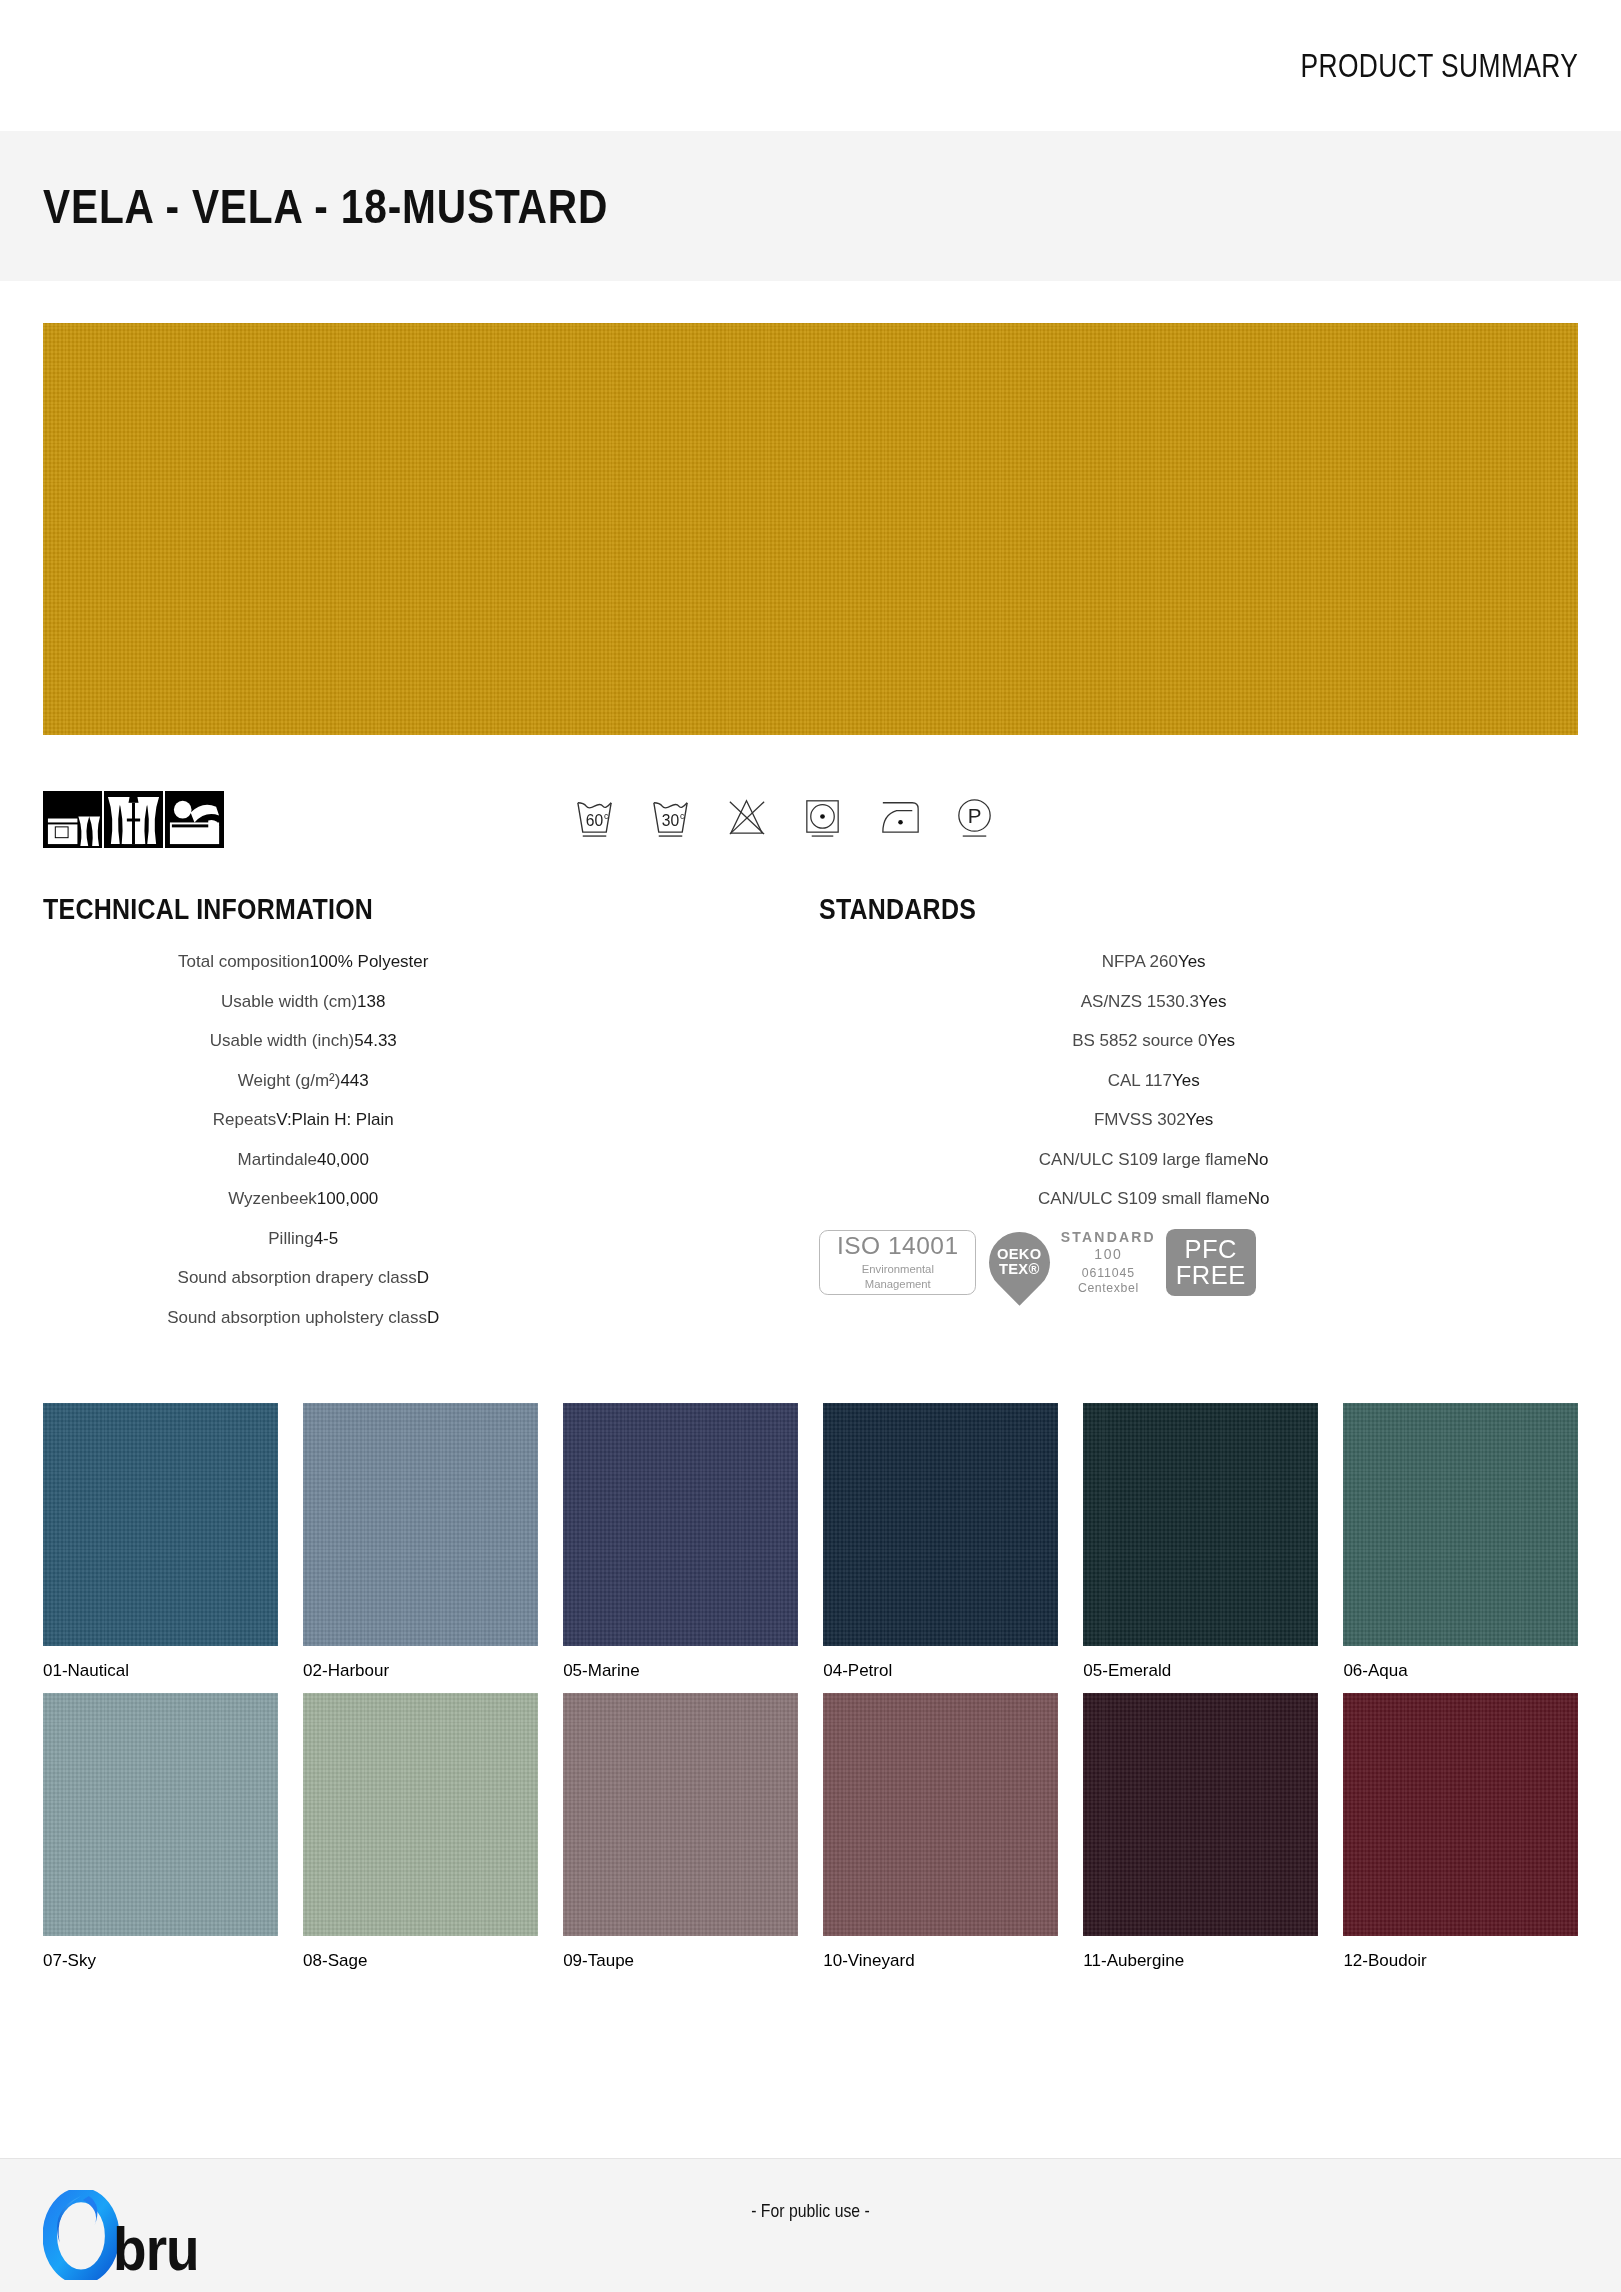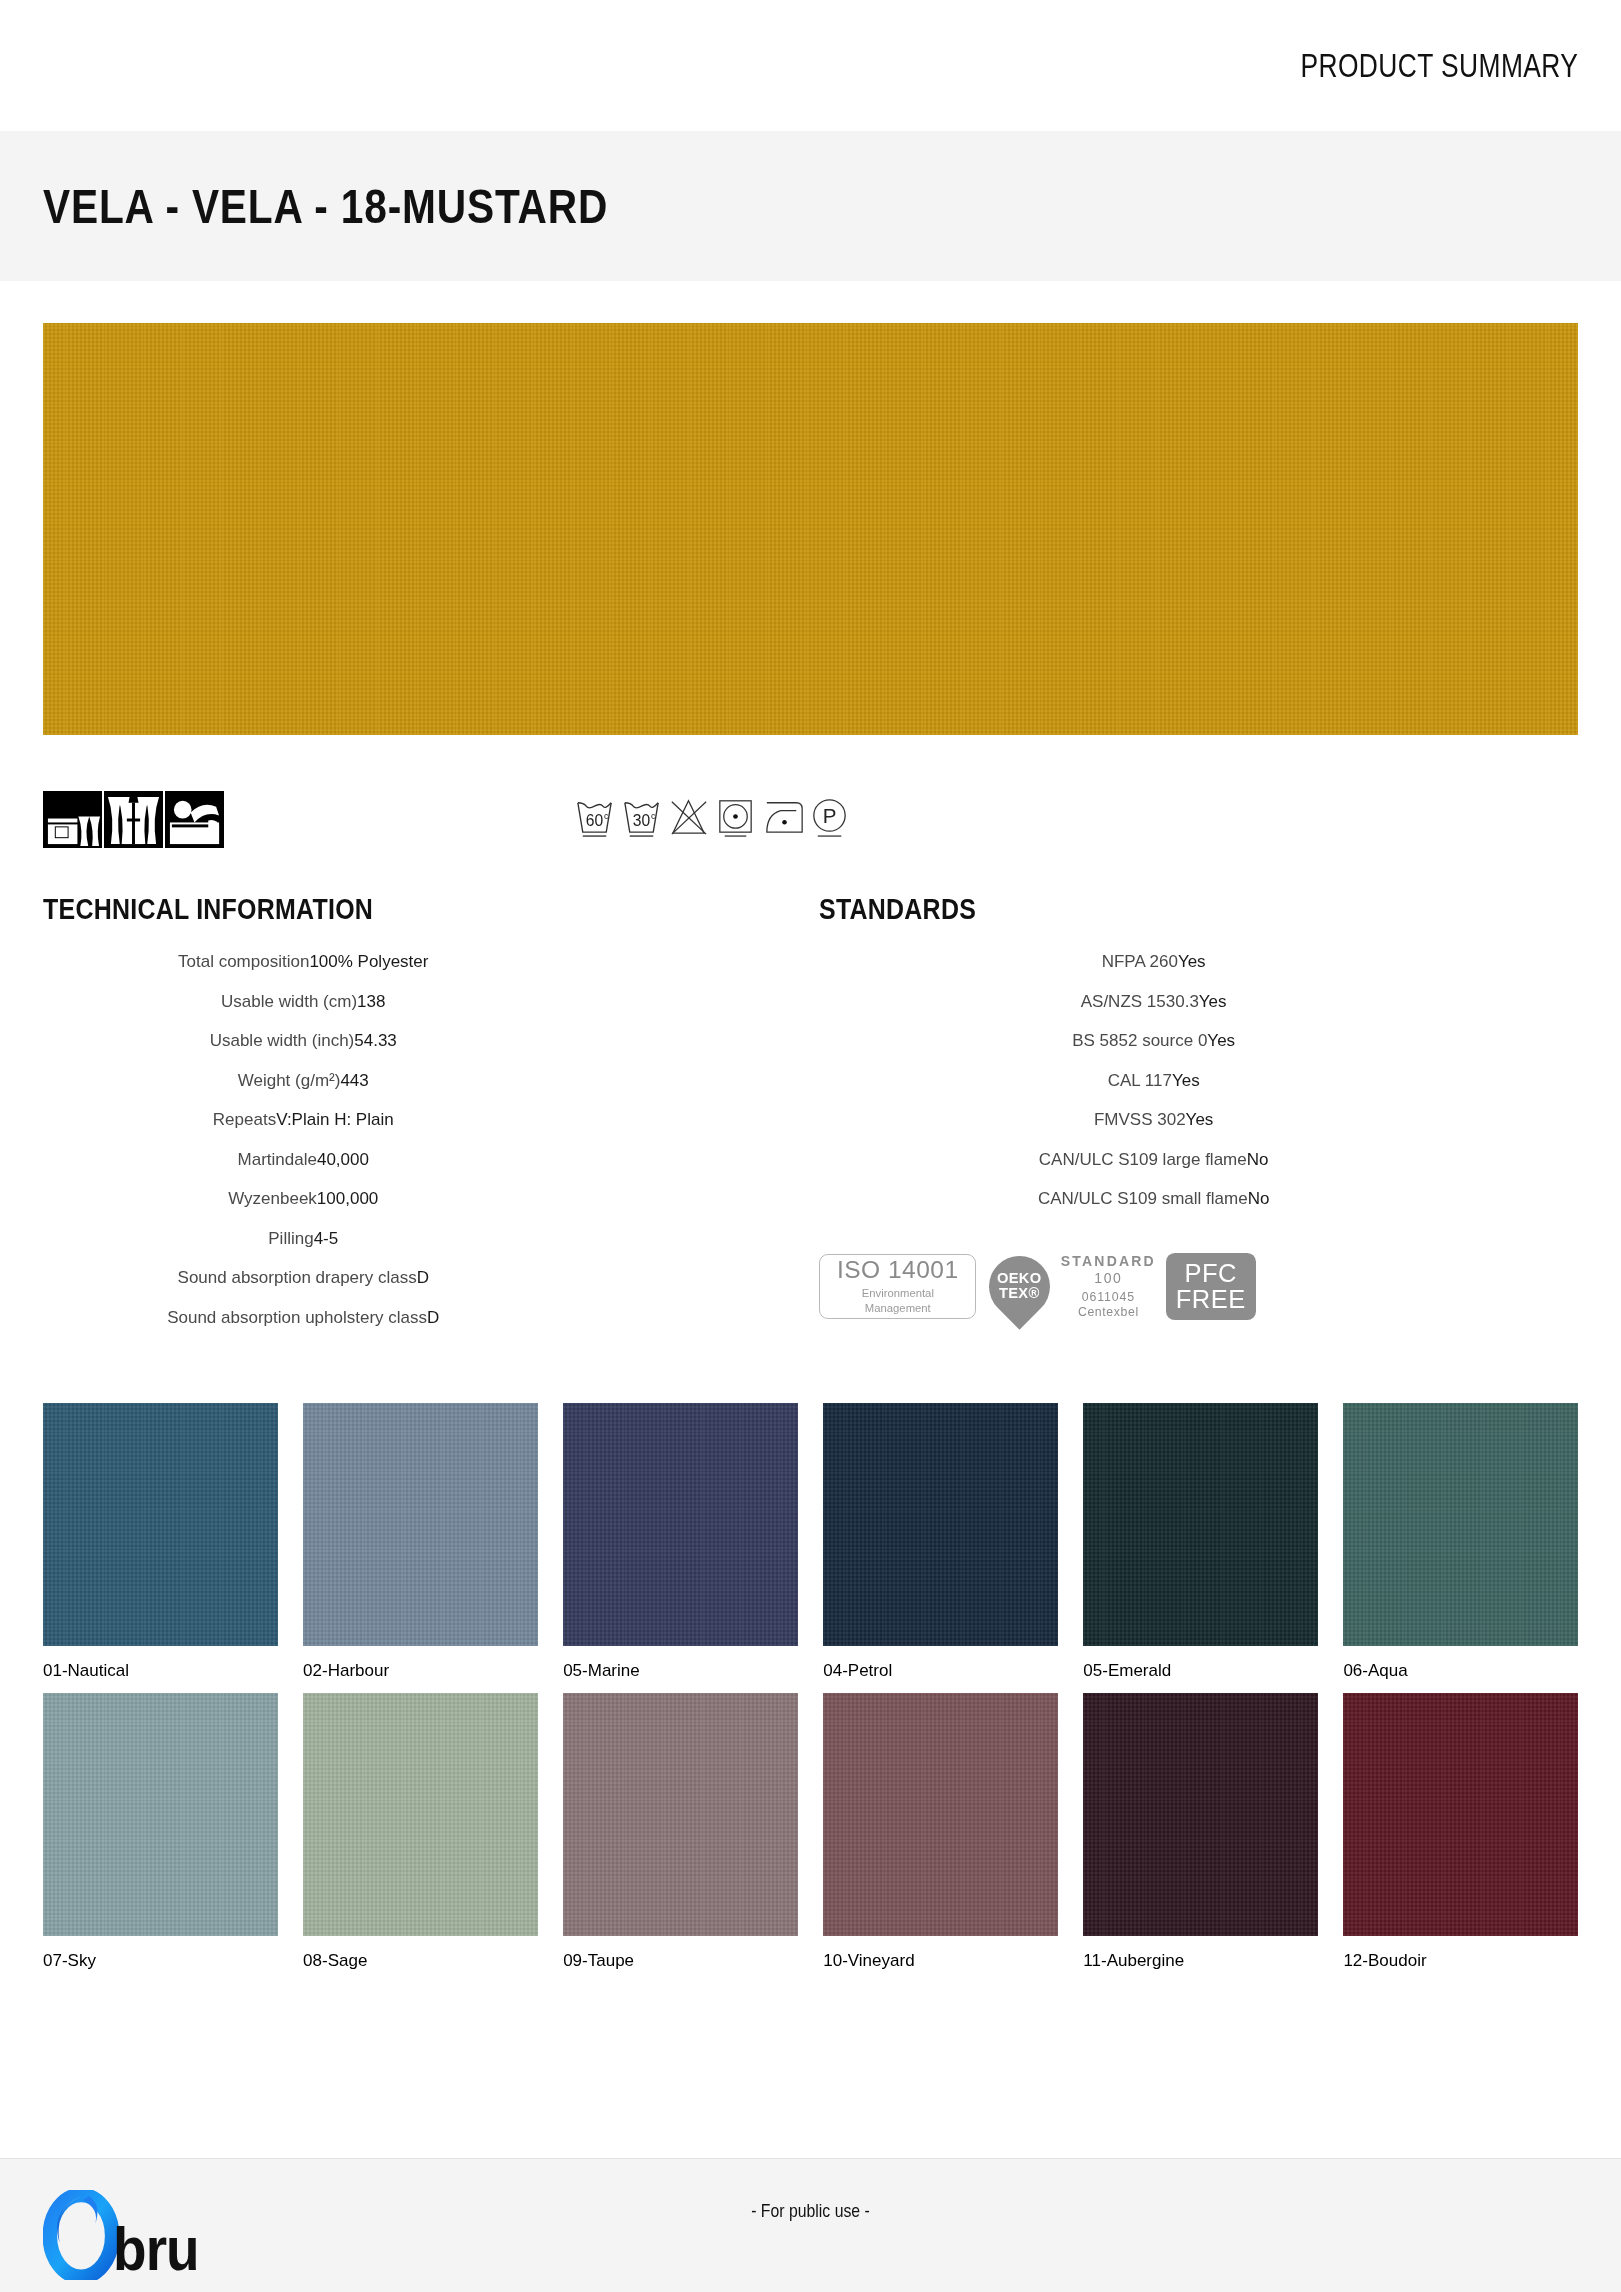--- a/index.html
+++ b/index.html
@@ -74,21 +74,21 @@
     display:flex;gap:2px;
   }
   .usage-icon{
     width:59px;height:57px;
     background:#000;
     position:relative;
     overflow:hidden;
   }
   .care-icons{
     position:absolute;left:528px;top:-2px;
-    display:flex;align-items:center;
+    display:flex;gap:29px;align-items:center;
   }
   .care-icon{width:47px;height:53px;position:relative;}
   .care-icon svg{display:block;}
 
   
   .cols{
     display:flex;
     margin:45px 43px 0 43px;
   }
   .col{width:50%;box-sizing:border-box;}
@@ -106,21 +106,21 @@
     padding:0 0 22.5px 0;
   }
   .col.left .kv{padding-right:247px;}
   .col.right .kv{padding-right:90px;}
   .kv .k{color:#4a4a4a;font-weight:400;}
   .kv .v{color:#1a1a1a;font-weight:400;white-space:nowrap;}
 
   
   .certs{
     display:flex;align-items:center;gap:0;
-    margin-top:24px;
+    margin-top:0;
     height:65px;
   }
   .cert-iso{
     width:157px;height:65px;
     border:1.5px solid #b9b9b9;border-radius:8.8px;
     display:flex;flex-direction:column;align-items:center;justify-content:center;
     color:#8d8d8d;box-sizing:border-box;
   }
   .cert-iso .big{font-size:24.5px;letter-spacing:0.5px;color:#8a8a8a;line-height:1;}
   .cert-iso .sm{font-size:11.3px;line-height:1.25;margin-top:3.9px;text-align:center;color:#9b9b9b;}

